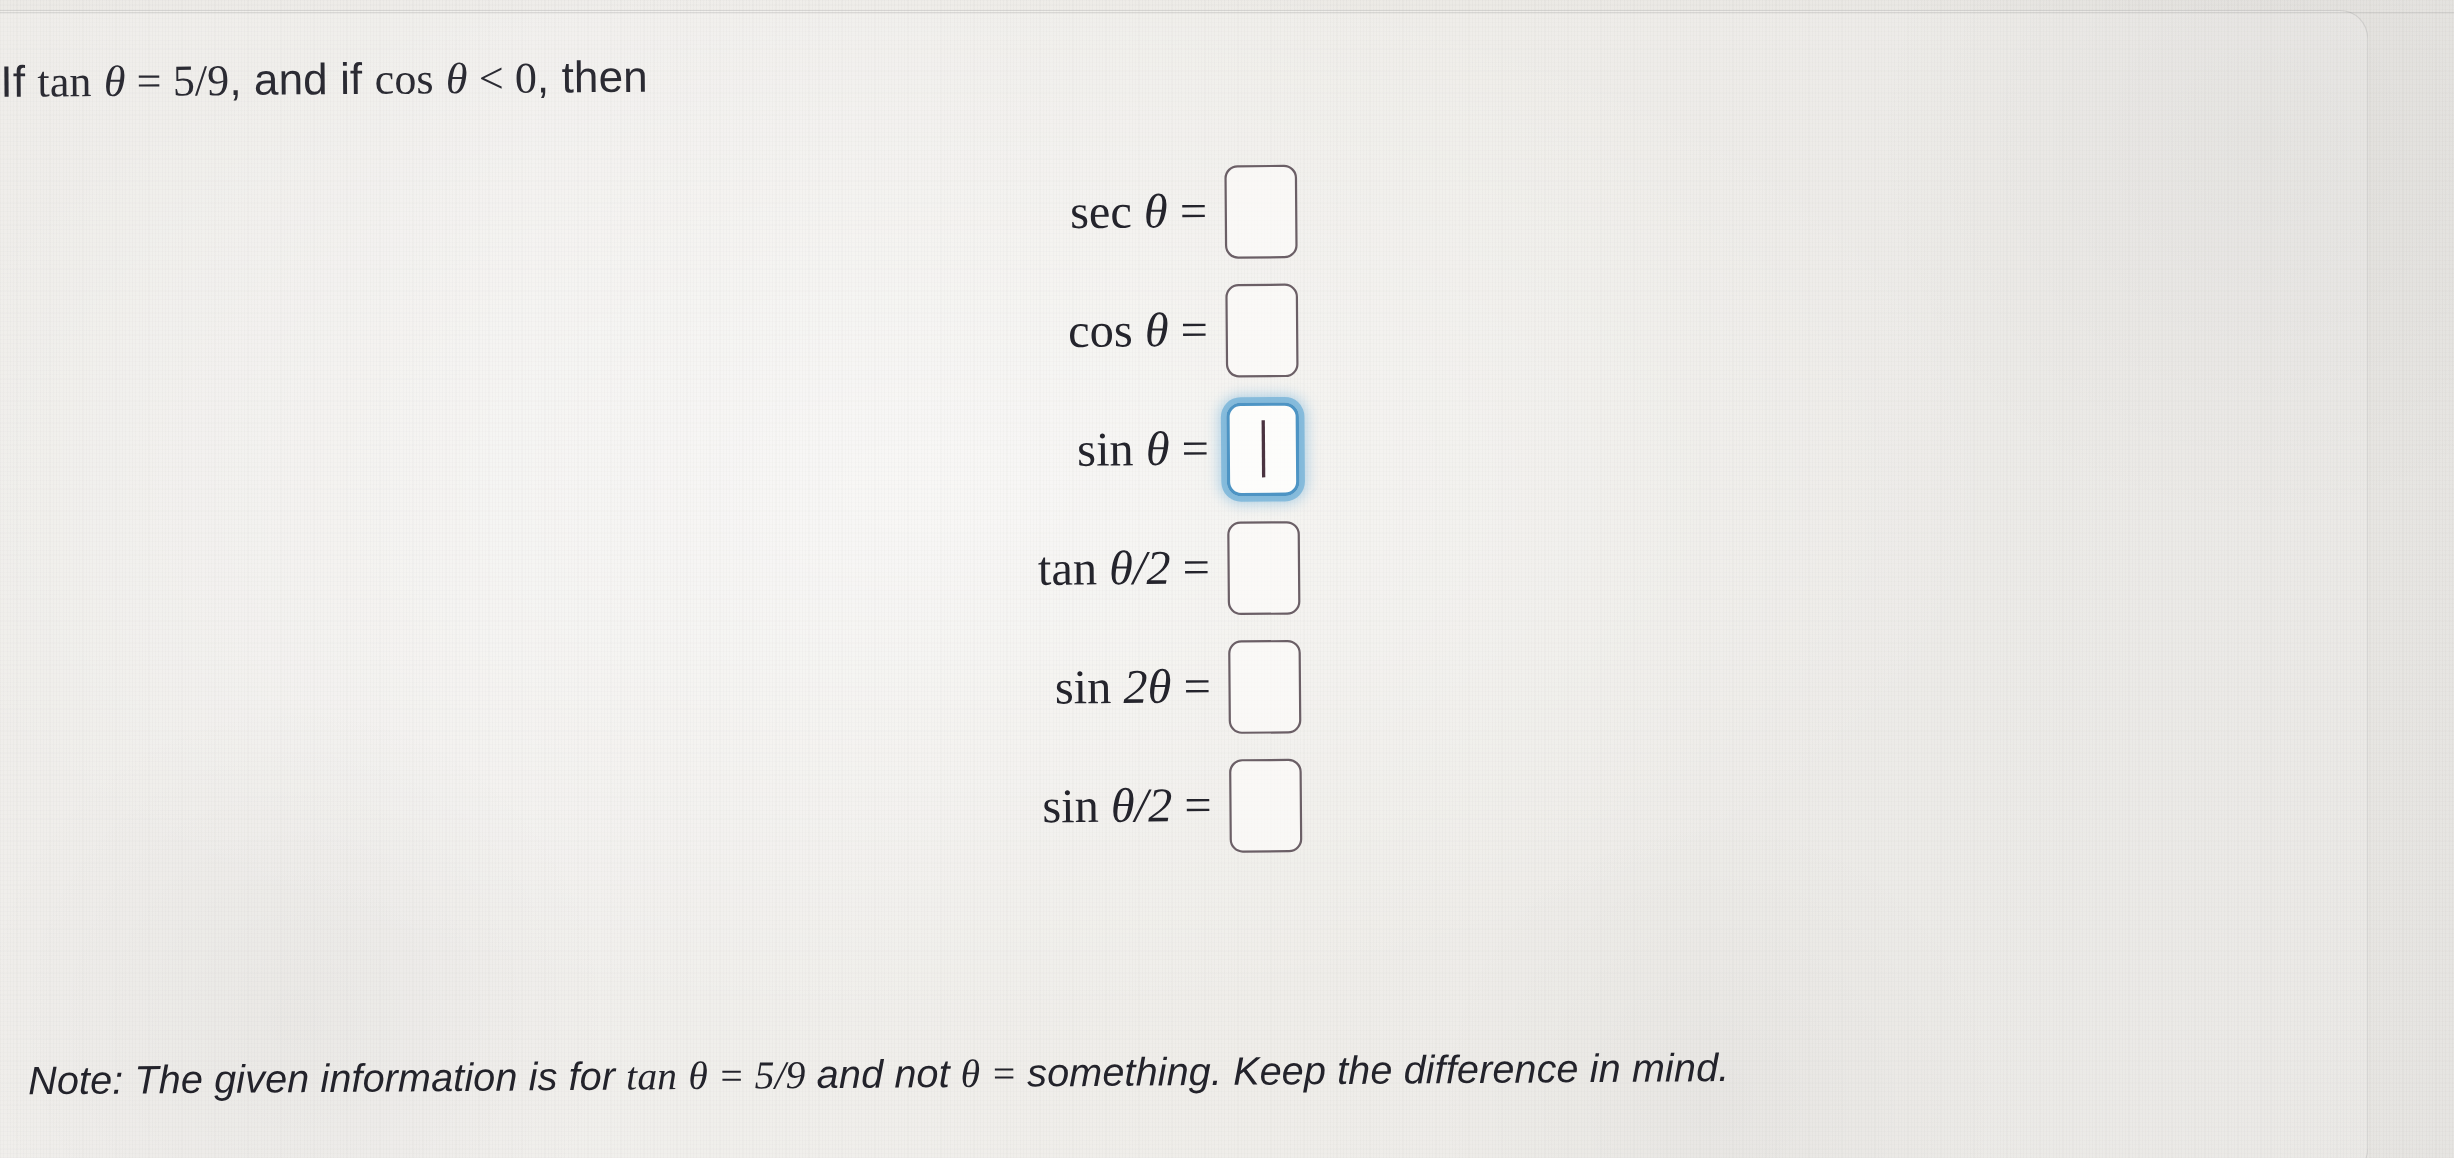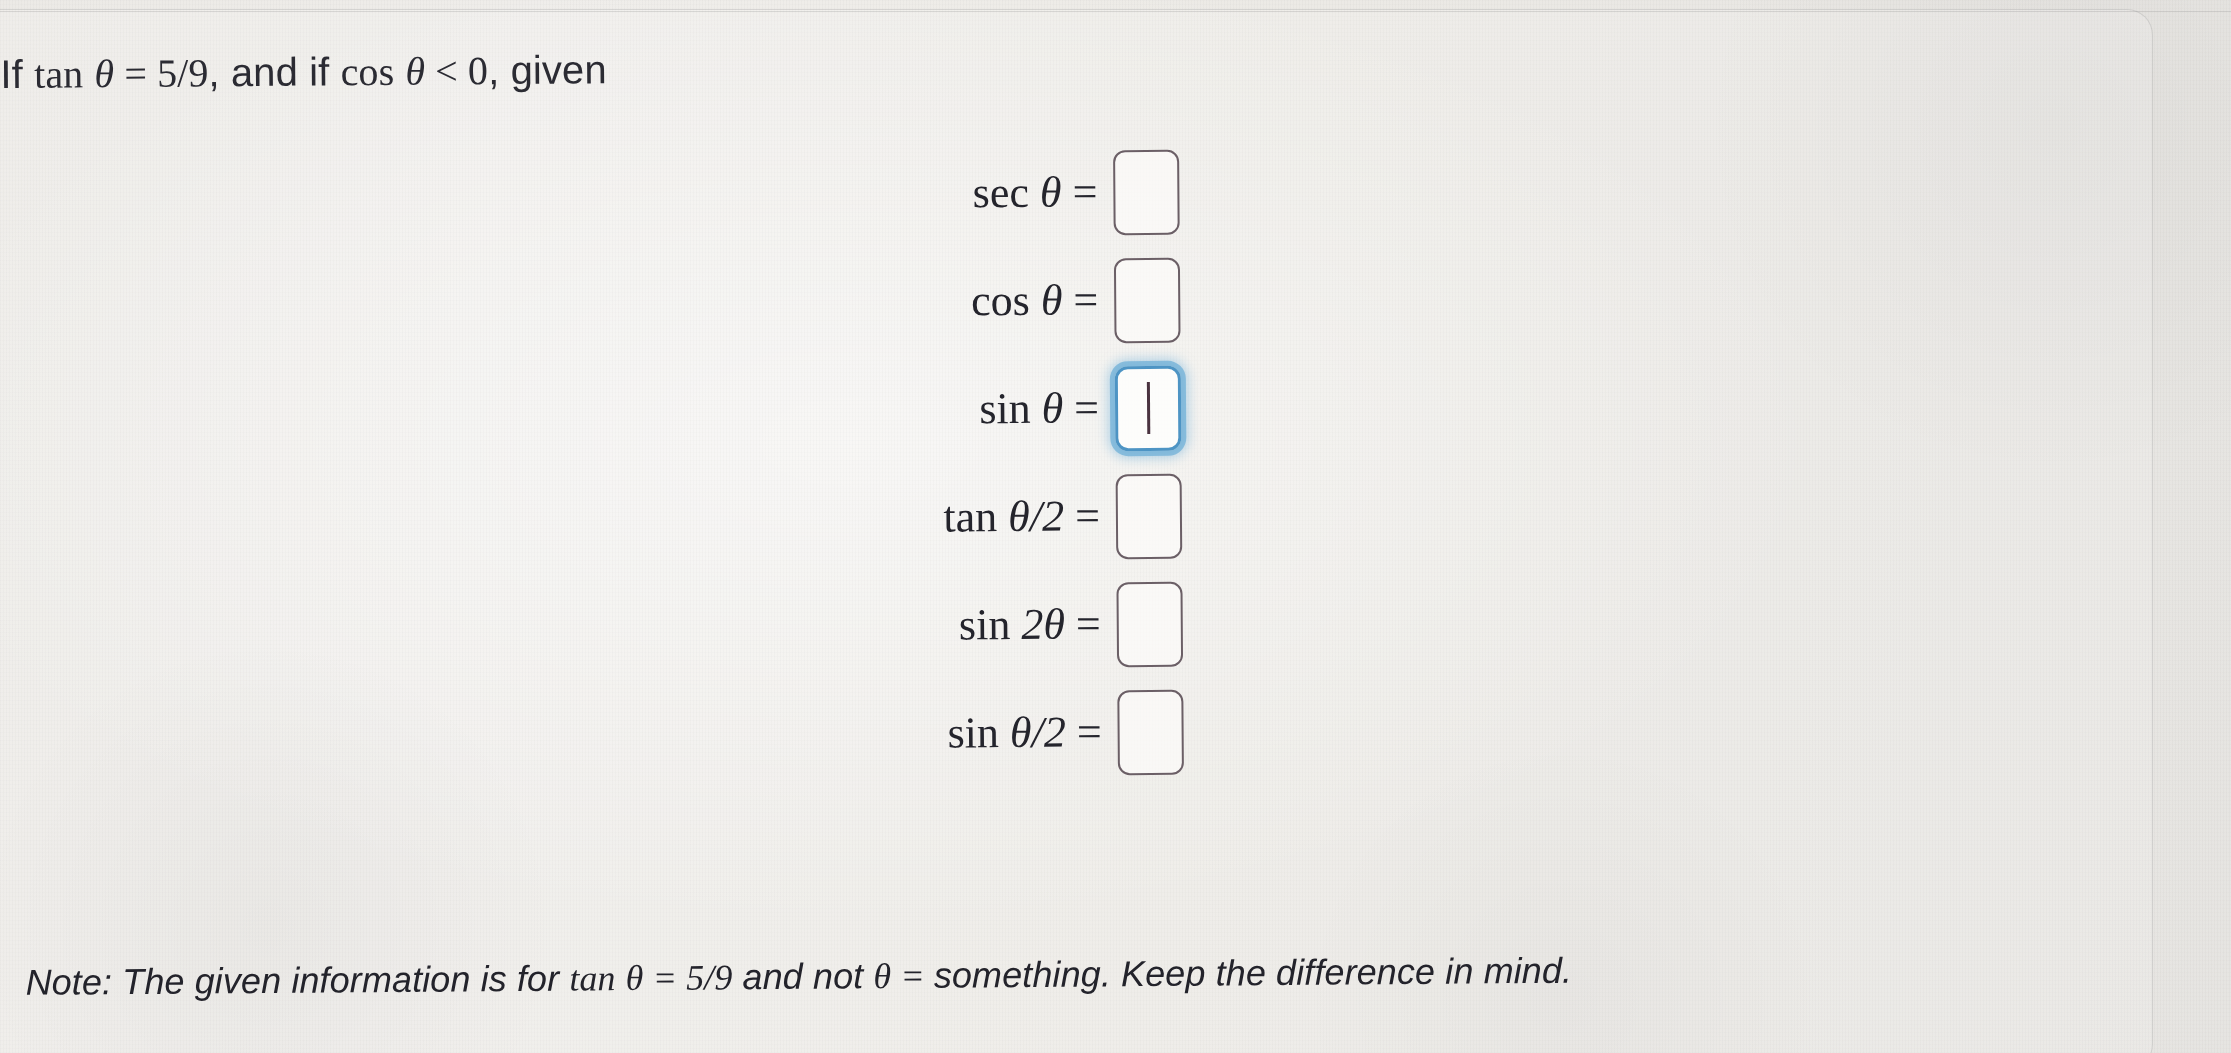--- a/index.html
+++ b/index.html
@@ -165,21 +165,21 @@
 </head>
 <body>
 
 <div id="surface"></div>
 <div id="panel"></div>
 <div id="toprule"></div>
 
 <div id="content">
 
   <div class="prompt">
-    <span>If </span><span class="mathser">tan</span><span>&nbsp;</span><span class="mvar">θ</span><span class="op"> = </span><span class="mathser">5/9</span><span>, and if </span><span class="mathser">cos</span><span>&nbsp;</span><span class="mvar">θ</span><span class="op"> &lt; 0</span><span>, given</span>
+    <span>If </span><span class="mathser">tan</span><span>&nbsp;</span><span class="mvar">θ</span><span class="op"> = </span><span class="mathser">5/9</span><span>, and if </span><span class="mathser">cos</span><span>&nbsp;</span><span class="mvar">θ</span><span class="op"> &lt; 0</span><span>, then</span>
   </div>
 
   <div id="eqs">
 
     <div class="eqrow">
       <div class="eqlabel">
         <span class="fnname">sec</span>&nbsp;<span class="sym">θ</span>&nbsp;<span class="eq">=</span>
       </div>
       <div class="answerbox"></div>
     </div>

